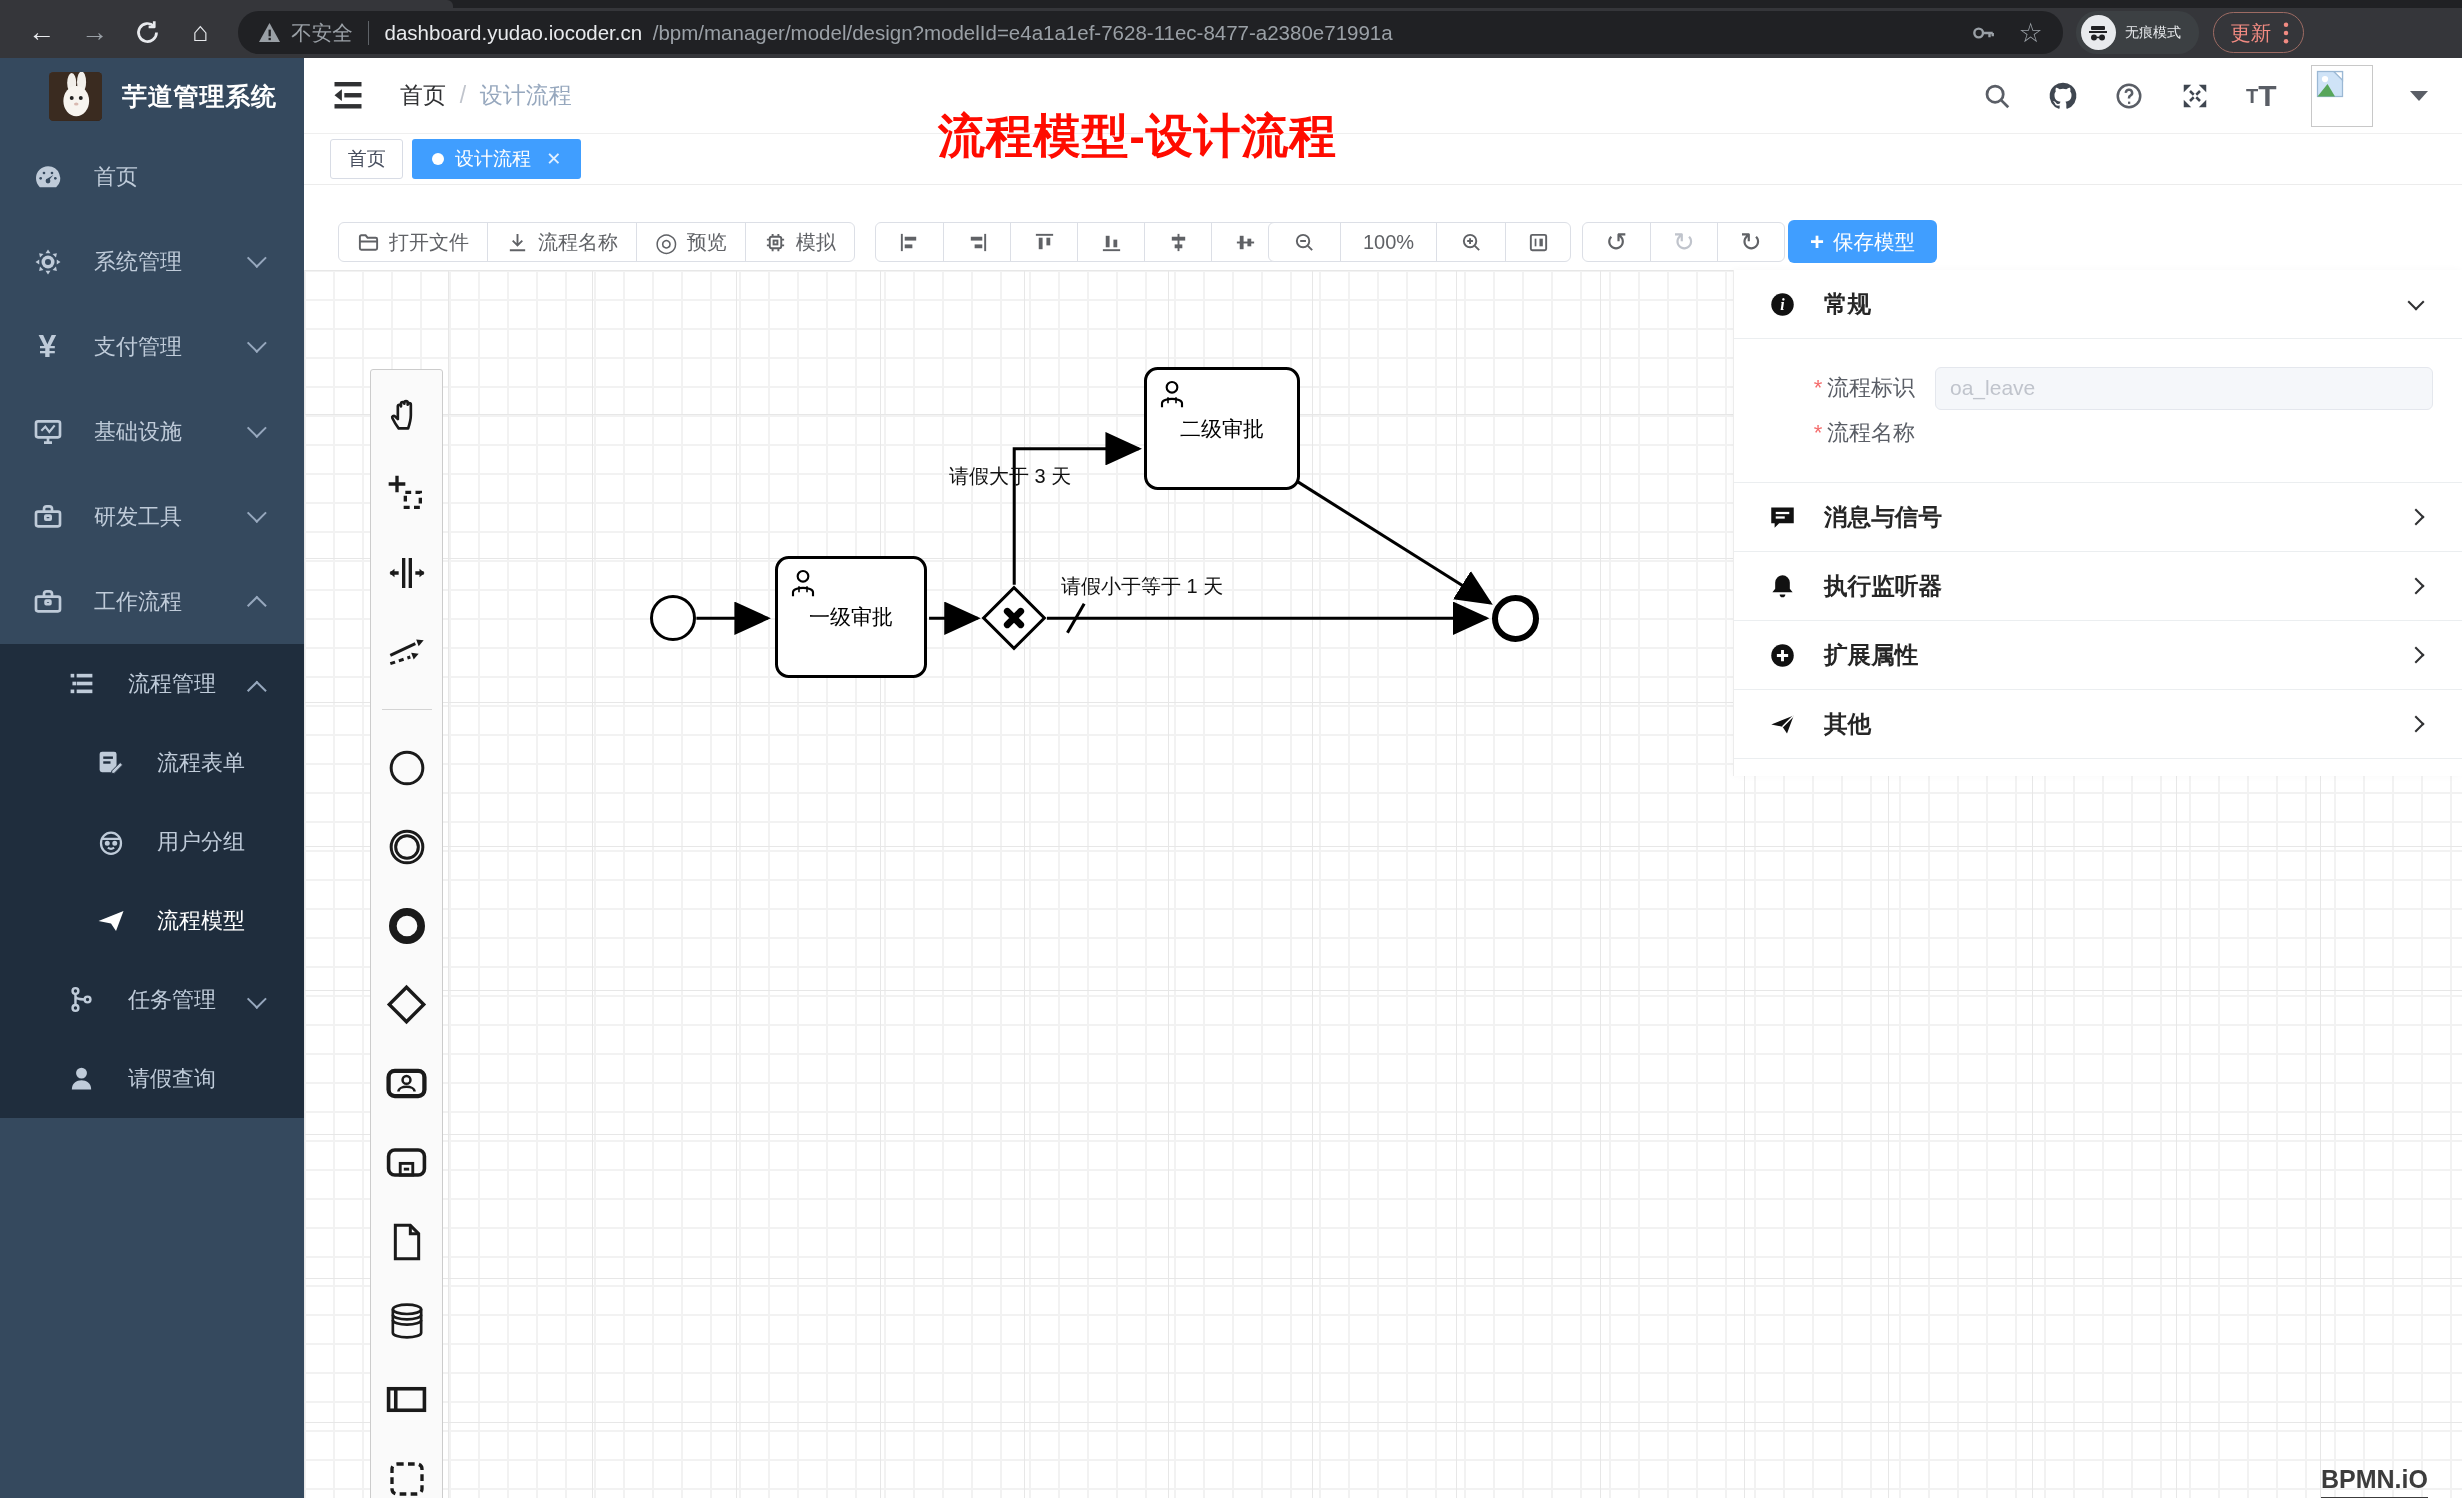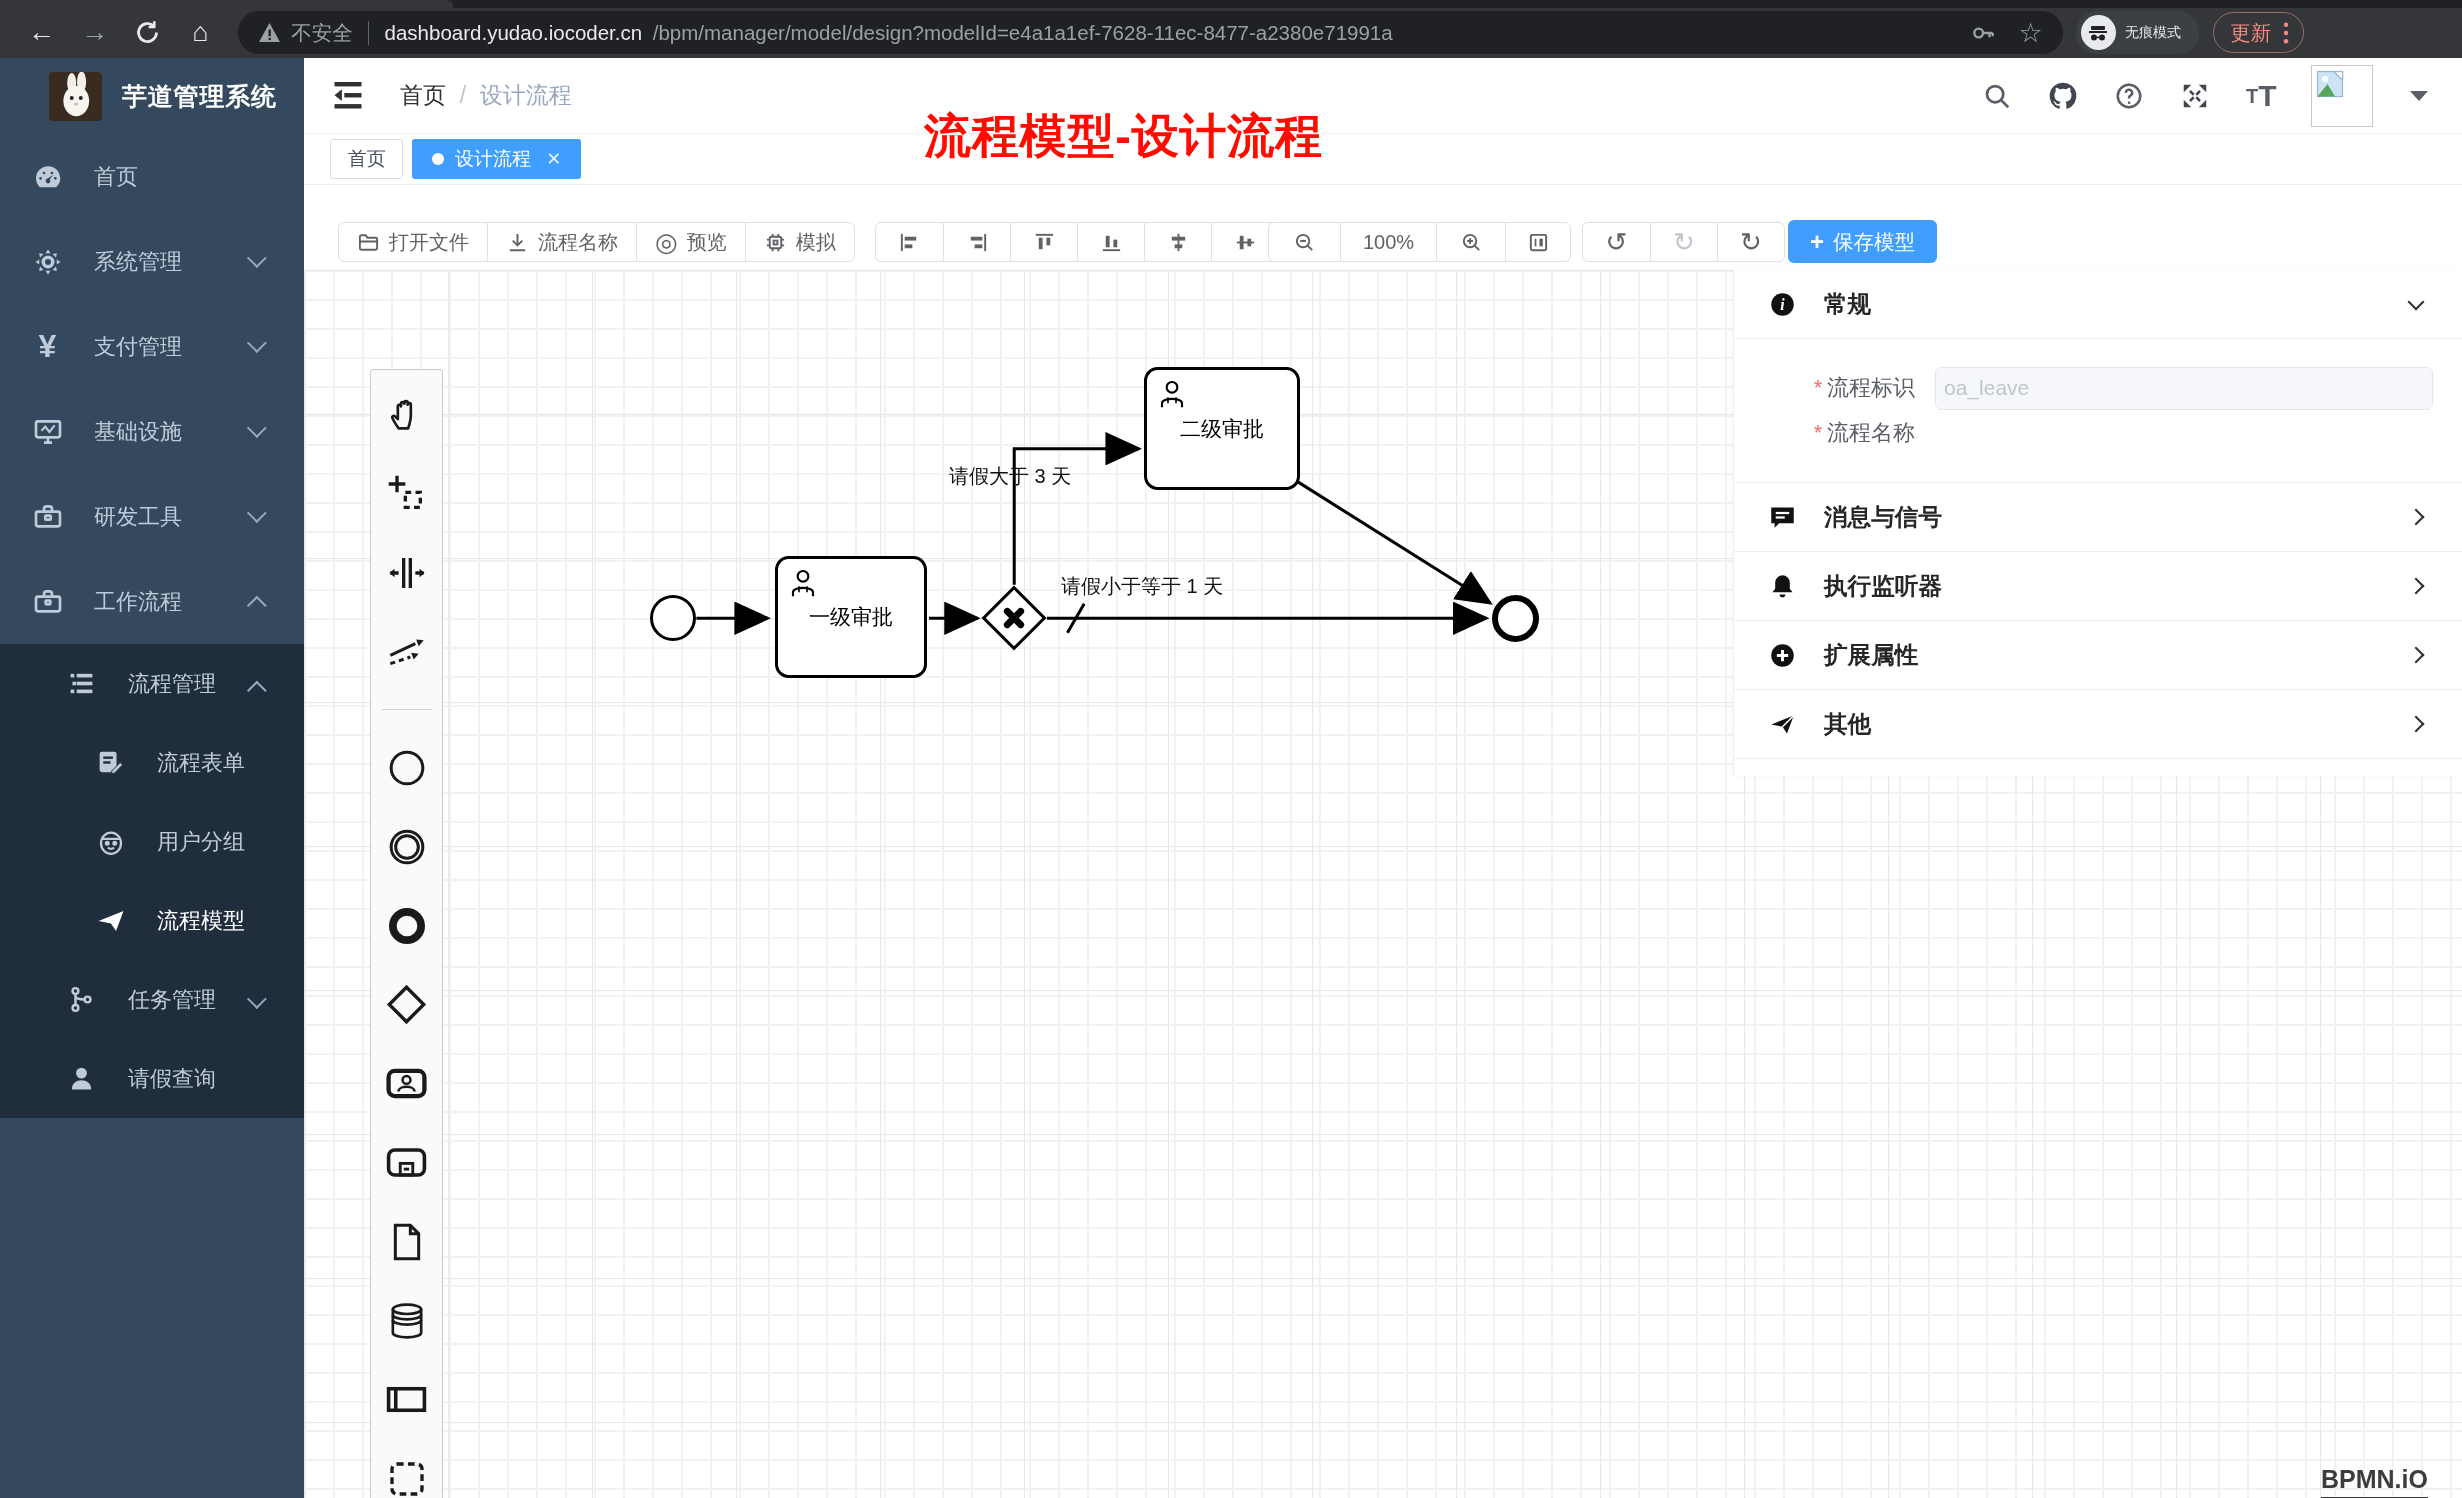--- a/index.html
+++ b/index.html
@@ -45,21 +45,21 @@
   .breadcrumb { margin-left:37px; font-size:23px; color:#303133; display:flex; gap:13.7px; align-items:center; }
   .breadcrumb .sep { color:#c0c4cc; }
   .breadcrumb .cur { color:#97a8be; }
   .nav-right { margin-left:auto; display:flex; align-items:center; gap:33px; color:#5a5e66; padding-right:4.6px; }
   .nav-right .nicon { width:33px; height:33px; display:flex; align-items:center; justify-content:center; cursor:pointer; }
   .tticon { font-weight:bold; color:#5a5e66; display:flex; align-items:flex-end; }
   .tticon .sm { font-size:20px; line-height:1; } .tticon .lg { font-size:30px; line-height:1; }
   .avatar { width:62px; height:62px; background:#fff; border:1.5px solid #c8c8c8; position:relative; }
   .caret { width:0; height:0; border-left:9px solid transparent; border-right:9px solid transparent; border-top:10.6px solid #5a5e66; margin-left:4.6px; }
 
-  .annotation { position:absolute; left:620px; top:47px; font-size:47px; font-weight:bold; color:#ff0b00; z-index:60; white-space:nowrap; letter-spacing:0.8px; }
+  .annotation { position:absolute; left:634px; top:47px; font-size:47px; font-weight:bold; color:#ff0b00; z-index:60; white-space:nowrap; letter-spacing:0.8px; }
 
   .tabsrow { height:51px; display:flex; align-items:center; padding-left:26px; gap:9px; border-bottom:1.5px solid #ececec; box-shadow:0 1.5px 4.6px rgba(0,0,0,0.04); position:relative; background:#fff; }
   .tab { height:40px; display:flex; align-items:center; padding:0 16.7px; font-size:19px; cursor:pointer; border-radius:3px; }
   .tab.plain { border:1.5px solid #d8dce5; color:#495060; background:#fff; }
   .tab.active { background:#409eff; color:#fff; gap:10.6px; padding:0 20px; }
   .tab .dot { width:12px; height:12px; border-radius:50%; background:#fff; }
   .tab .close { font-size:18px; opacity:.85; margin-left:4.6px; }
 
   .toolzone { height:85px; position:relative; background:#fff; }
   .btn-group { position:absolute; top:37px; height:40px; display:flex; border:1.5px solid #dcdfe6; border-radius:6px; background:#fff; overflow:hidden; }
@@ -101,21 +101,21 @@
   .ppanel { position:absolute; top:0; right:0; width:729px; height:506px; background:#fff; border-left:1.5px solid #ececec; box-shadow:-1.5px 0 7.6px rgba(0,0,0,0.03); }
   .prow { height:69px; border-bottom:1.5px solid #ebeef0; display:flex; align-items:center; padding:0 35px 0 33px; gap:27px; font-size:23.6px; color:#262626; font-weight:600; cursor:pointer; position:relative; }
   .prow .picon { width:30px; height:30px; display:flex; align-items:center; justify-content:center; flex:0 0 auto; }
   .pchev { width:12px; height:12px; border-right:2.3px solid #303133; border-bottom:2.3px solid #303133; position:absolute; right:40px; }
   .pchev.right { transform:rotate(-45deg); }
   .pchev.down { transform:rotate(45deg); top:26px; }
   .pfields { height:144px; border-bottom:1.5px solid #ebeef0; display:flex; flex-direction:column; justify-content:center; gap:1px; padding:0 29px; }
   .pfield { height:44px; display:flex; align-items:center; }
   .plabel { width:152px; text-align:right; font-size:22px; color:#5a5e66; flex:0 0 auto; }
   .req { color:#f56c6c; margin-right:4.6px; }
-  .pinput { margin-left:20px; width:503px; height:43px; border:1.5px solid #dcdfe6; border-radius:6px; font-size:21px; padding:0 8px; color:#606266; font-family:"Liberation Sans",sans-serif; outline:none; background:#fff; }
+  .pinput { margin-left:20px; width:503px; height:43px; border:1.5px solid #dcdfe6; border-radius:6px; font-size:21px; padding:0 14px; color:#606266; font-family:"Liberation Sans",sans-serif; outline:none; background:#fff; }
   .pinput:disabled { background:#f5f7fa; border-color:#e4e7ed; color:#c0c4cc; }
   .pinput::placeholder { color:#c0c4cc; }
 
   svg { display:block; }
 </style>
 </head>
 <body>
 
 <div class="browser">
   <div class="tabstrip">

